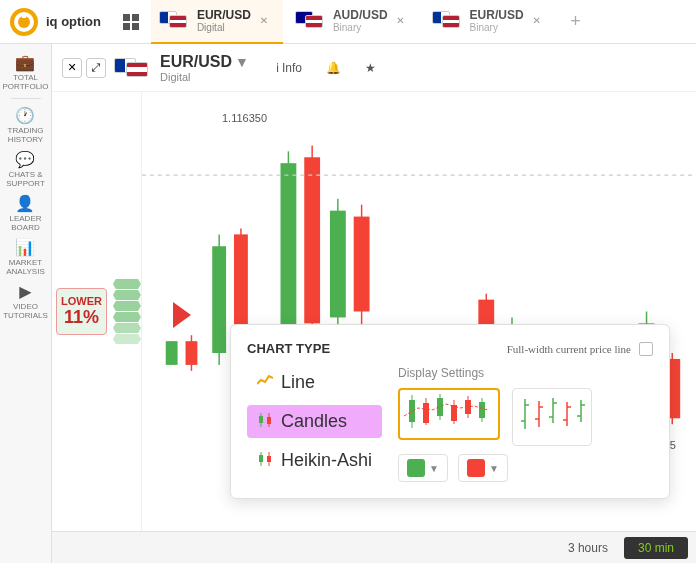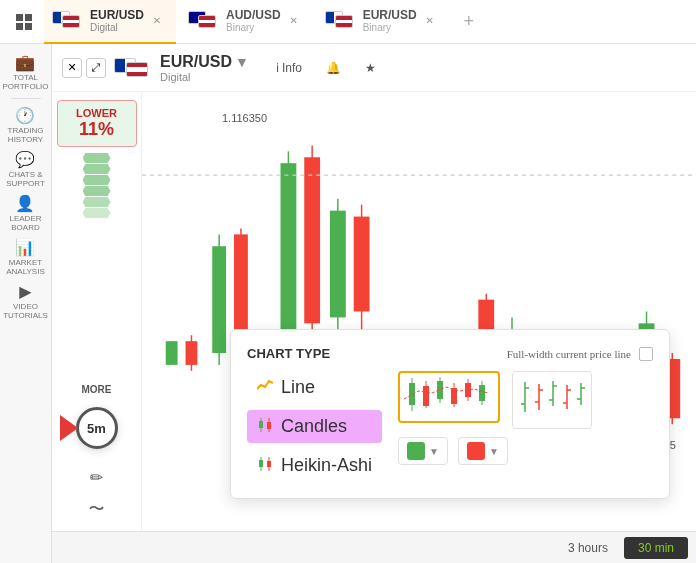--- a/index.html
+++ b/index.html
@@ -155,21 +155,21 @@
       flex: 1;
       position: relative;
     }
 
     
     .trade-panel {
       width: 90px;
       background: #fff;
       border-right: 1px solid #f0f0f0;
       display: flex;
-      flex-direction: column;
+      flex-direction: row;
       align-items: center;
       padding: 8px 4px;
       gap: 6px;
       position: relative;
     }
     .direction-btn {
       width: 80px;
       padding: 6px 4px;
       text-align: center;
       border-radius: 4px;
@@ -395,20 +395,30 @@
       width: 18px;
       height: 13px;
       border-radius: 2px;
       border: 1px solid #ccc;
     }
   </style>
 </head>
 <body>
 
 <div class="top-nav">
+  <div class="logo-area">
+
+    <svg class="logo-icon" viewBox="0 0 32 32">
+      <circle cx="16" cy="16" r="14" fill="#f0a500"></circle>
+      <circle cx="16" cy="16" r="10" fill="white"></circle>
+      <circle cx="16" cy="16" r="6" fill="#f0a500"></circle>
+      <rect x="14" y="8" width="4" height="4" fill="white"></rect>
+    </svg>
+    <span style="font-size:13px;font-weight:bold;color:#333;">iq option</span>
+  </div>
   <div class="grid-icon-btn">
     <svg width="18" height="18" viewBox="0 0 18 18">
       <rect x="1" y="1" width="7" height="7" fill="#555"></rect>
       <rect x="10" y="1" width="7" height="7" fill="#555"></rect>
       <rect x="1" y="10" width="7" height="7" fill="#555"></rect>
       <rect x="10" y="10" width="7" height="7" fill="#555"></rect>
     </svg>
   </div>
 
   <div class="tab active" style="position:relative;padding-left:8px;">
@@ -652,20 +662,21 @@
                     <rect x="2" y="3" width="4" height="7" fill="#4CAF50"></rect>
                     <line x1="12" y1="0" x2="12" y2="14" stroke="#F44336" stroke-width="1"></line>
                     <rect x="10" y="4" width="4" height="6" fill="#F44336"></rect>
                   </svg>
                 </span>
                 <span>Heikin-Ashi</span>
               </div>
             </div>
 
             <div class="display-settings">
+              <div class="display-settings-title">Display Settings</div>
               <div class="display-preview-box">
                 <div class="preview-candles">
 
                   <svg width="90" height="44" viewBox="0 0 90 44">
                     <line x1="8" y1="5" x2="8" y2="38" stroke="#4CAF50" stroke-width="1"></line>
                     <rect x="5" y="10" width="6" height="22" fill="#4CAF50"></rect>
                     <line x1="22" y1="8" x2="22" y2="35" stroke="#F44336" stroke-width="1"></line>
                     <rect x="19" y="13" width="6" height="20" fill="#F44336"></rect>
                     <line x1="36" y1="4" x2="36" y2="30" stroke="#4CAF50" stroke-width="1"></line>
                     <rect x="33" y="8" width="6" height="18" fill="#4CAF50"></rect>

